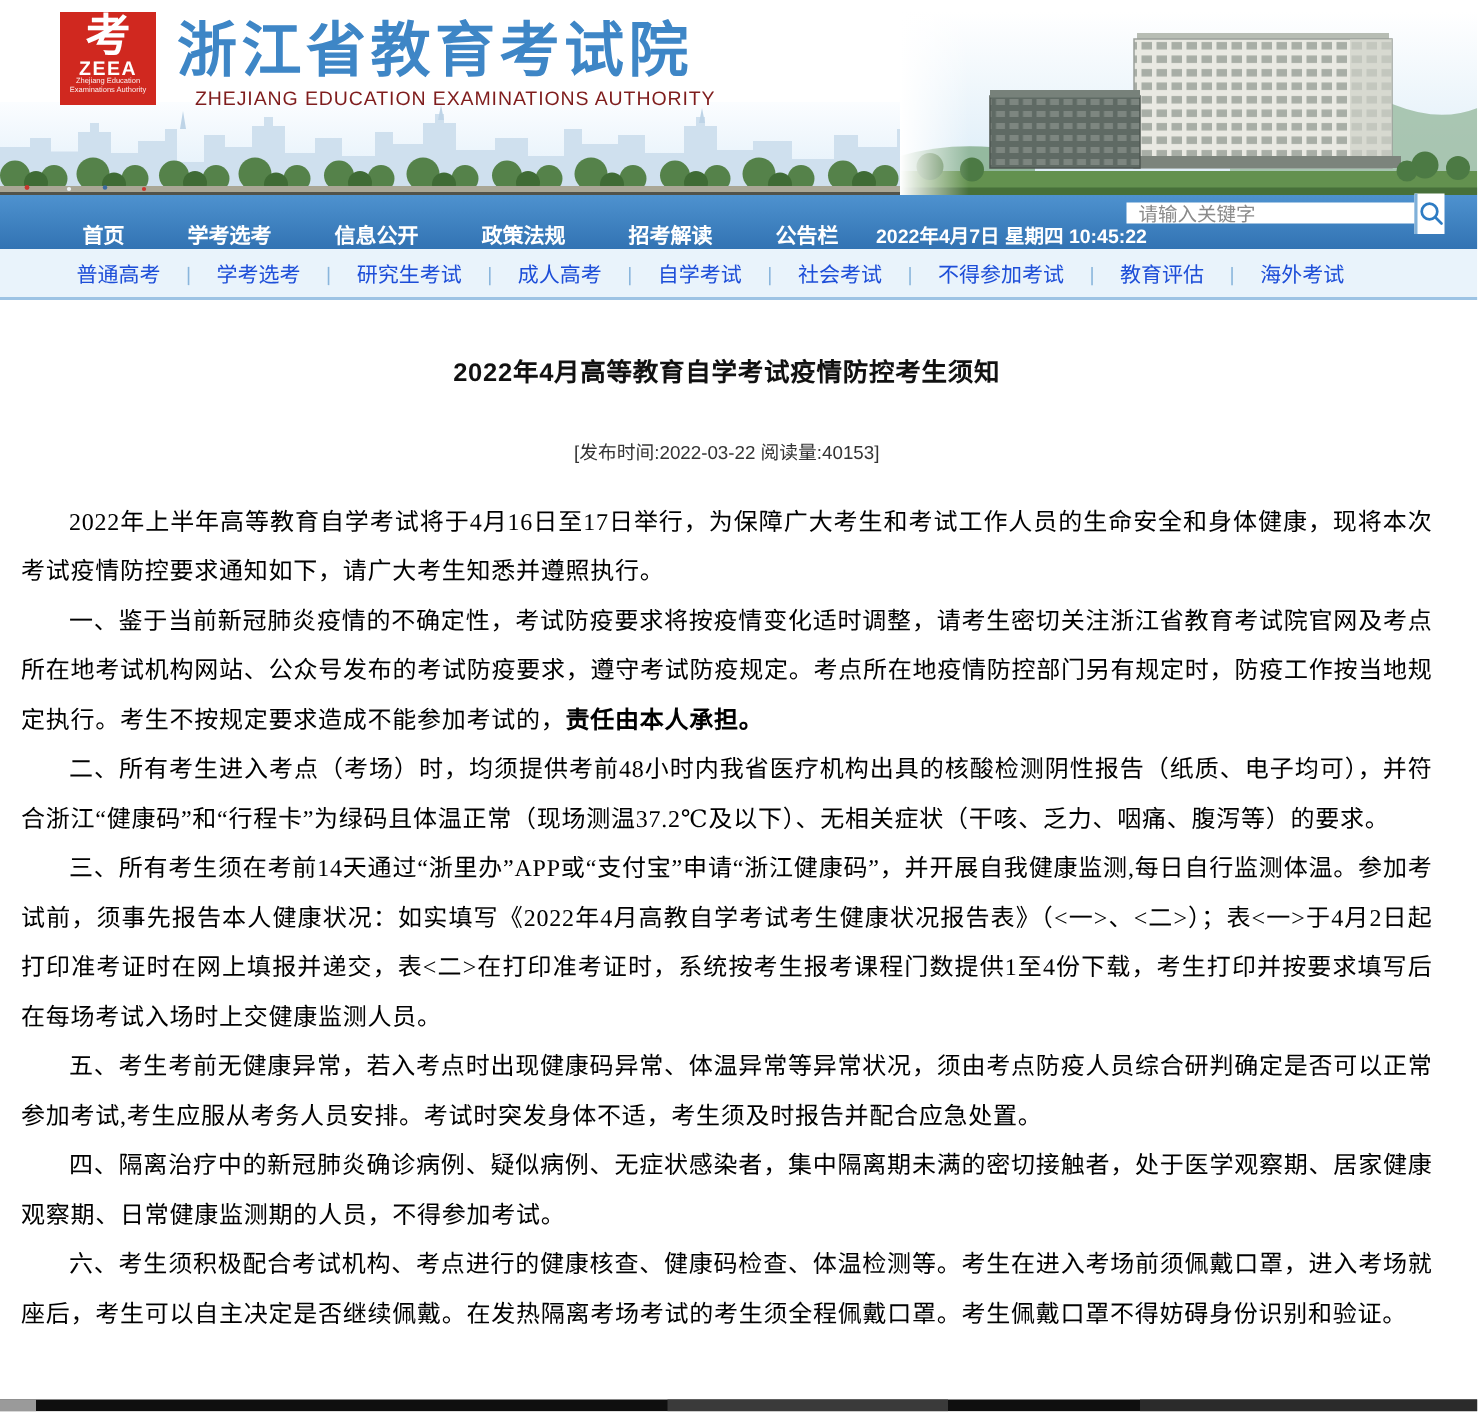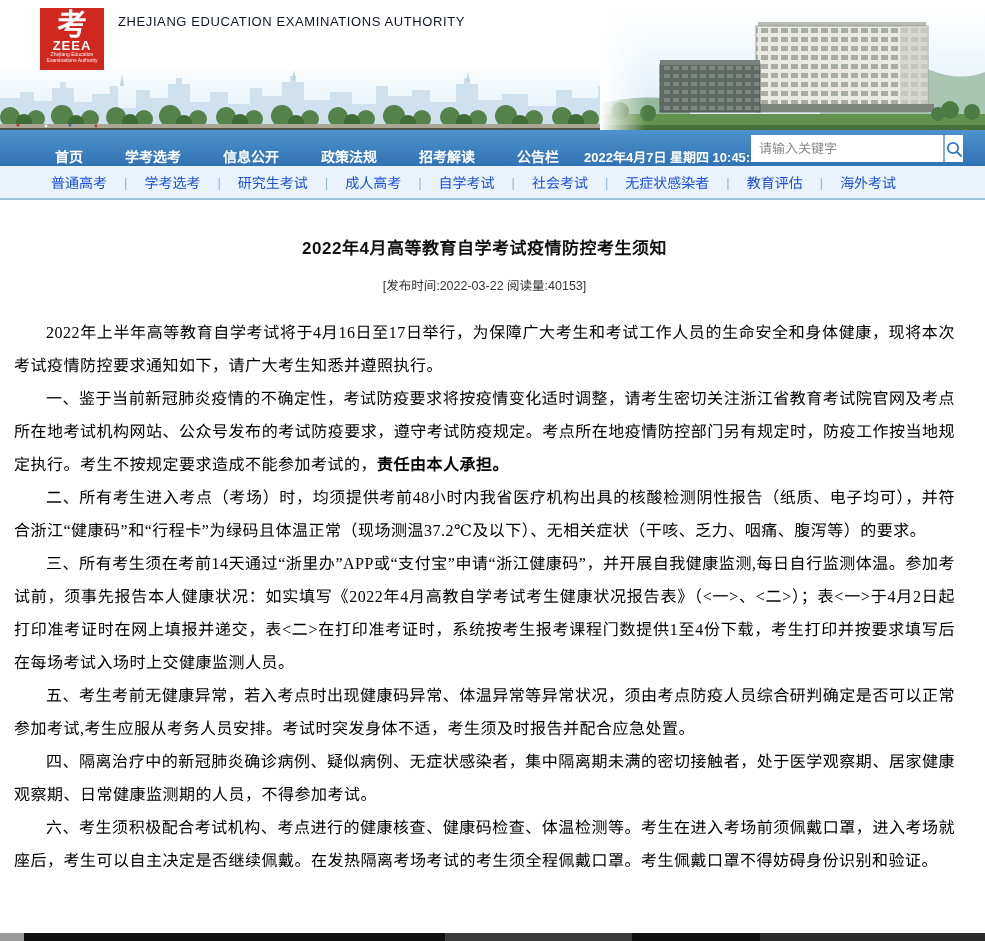--- a/index.html
+++ b/index.html
@@ -12,47 +12,47 @@
   .banner-svg { position:absolute; left:0; top:68px; width:985px; height:62px; }
   .photo-svg { position:absolute; left:600px; top:8px; width:385px; height:122px; }
   .logo { position:absolute; left:40px; top:8px; width:64px; height:62px; background:#d0281f; color:#fff;
           display:flex; flex-direction:column; align-items:center; cursor:pointer; }
   .logo-char { font-family:"Liberation Serif","DejaVu Serif",serif; font-size:30px; font-weight:bold; line-height:30px; margin-top:2px; }
   .logo-acronym { font-size:13px; font-weight:bold; letter-spacing:1px; line-height:11px; }
   .logo-sub { font-size:5px; line-height:6px; opacity:.92; white-space:nowrap; }
   .brand { position:absolute; left:118px; top:12px; }
   .site-title { font-family:"Liberation Serif","DejaVu Serif",serif; font-weight:bold; font-size:40px;
                 color:#3e86c6; letter-spacing:3px; line-height:44px; }
-  .site-subtitle { font-size:13px; color:#0f172a; letter-spacing:0.6px; margin-top:2px; }
+  .site-subtitle { font-size:13px; color:#7f1d1d; letter-spacing:0.6px; margin-top:2px;margin-left:12px; }
 
   
   .nav { position:relative; width:985px; height:36px; background:linear-gradient(#4e92cf,#3273b3);
          display:flex; align-items:flex-end; }
   .nav-items { display:flex; align-items:center; margin-left:34px; }
   .nav-item { color:#fff; font-size:14px; font-weight:bold; padding:0 21px; cursor:pointer; white-space:nowrap; }
   .nav-date { color:#fff; font-size:13px; font-weight:bold; margin-left:4px; white-space:nowrap; }
-  .searchbox { position:absolute; right:44px; top:5px; height:27px; width:190px; background:#fff;
+  .searchbox { position:absolute; right:44px; top:5px; height:14px; width:190px; background:#fff;
                display:flex; align-items:center; }
   .searchbox input { flex:1; height:100%; border:0; outline:none; padding:0 8px; font-size:13px; color:#333;
                      font-family:"Liberation Sans","DejaVu Sans",sans-serif; }
   .searchbox input::placeholder { color:#8a8a8a; }
   .search-btn { width:36px; height:27px; border-left:2px solid #7fb0d9; background:#fff; display:flex;
                 align-items:center; justify-content:center; cursor:pointer; }
 
   
   .subnav { width:985px; height:34px; background:#e9f3fb; border-bottom:2px solid #9dc3e4;
             display:flex; align-items:center; }
   .subnav-inner { display:flex; align-items:center; margin-left:34px; }
   .subnav-item { color:#1d4ed8; font-size:14px; padding:0 17px; cursor:pointer; white-space:nowrap; }
   .subnav-sep { color:#8ab6dc; font-size:13px; }
 
   
   .content { position:relative; width:985px; height:657px; background:#fff; padding:34px 30px 0 14px; }
   .article-title { text-align:center; font-size:17px; font-weight:bold; color:#111; letter-spacing:0.5px; }
-  .article-meta { text-align:center; font-size:12.5px; color:#333; margin-top:16px; margin-bottom:22px;
+  .article-meta { text-align:center; font-size:12.5px; color:#333; margin-top:32px; margin-bottom:22px;
                   font-family:"Liberation Sans","DejaVu Sans",sans-serif; }
   .article-body { font-family:"Liberation Serif","DejaVu Serif",serif; font-size:16px; color:#000;
                   line-height:33px; letter-spacing:0.5px; text-align:justify; }
   .article-body p { text-indent:2em; word-break:break-all; }
   .article-body b { font-weight:bold; }
 
   
   .bottom-bar { position:absolute; left:0; bottom:0; width:985px; height:8px; background:#0f0f0f; }
   .bottom-bar .seg-a { position:absolute; left:0; top:0; width:24px; height:8px; background:#9a9a9a; }
   .bottom-bar .seg-b { position:absolute; left:445px; top:0; width:187px; height:8px; background:#3a3a3a; }
@@ -171,20 +171,21 @@
     </svg>
 
     <div class="logo">
       <div class="logo-char">考</div>
       <div class="logo-acronym">ZEEA</div>
       <div class="logo-sub">Zhejiang Education</div>
       <div class="logo-sub">Examinations Authority</div>
     </div>
 
     <div class="brand">
+      <div class="site-title">浙江省教育考试院</div>
       <div class="site-subtitle">ZHEJIANG EDUCATION EXAMINATIONS AUTHORITY</div>
     </div>
   </div>
 
   <div class="nav">
     <div class="nav-items">
         <span class="nav-item">首页</span>
         <span class="nav-item">学考选考</span>
         <span class="nav-item">信息公开</span>
         <span class="nav-item">政策法规</span>
@@ -210,21 +211,21 @@
         <span class="subnav-item">学考选考</span>
         <span class="subnav-sep">|</span>
         <span class="subnav-item">研究生考试</span>
         <span class="subnav-sep">|</span>
         <span class="subnav-item">成人高考</span>
         <span class="subnav-sep">|</span>
         <span class="subnav-item">自学考试</span>
         <span class="subnav-sep">|</span>
         <span class="subnav-item">社会考试</span>
         <span class="subnav-sep">|</span>
-        <span class="subnav-item">无症状感染者</span>
+        <span class="subnav-item">不得参加考试</span>
         <span class="subnav-sep">|</span>
         <span class="subnav-item">教育评估</span>
         <span class="subnav-sep">|</span>
         <span class="subnav-item">海外考试</span>
       </div>
   </div>
 
   <div class="content">
     <div class="article-title">2022年4月高等教育自学考试疫情防控考生须知</div>
     <div class="article-meta">[发布时间:2022-03-22 阅读量:40153]</div>

